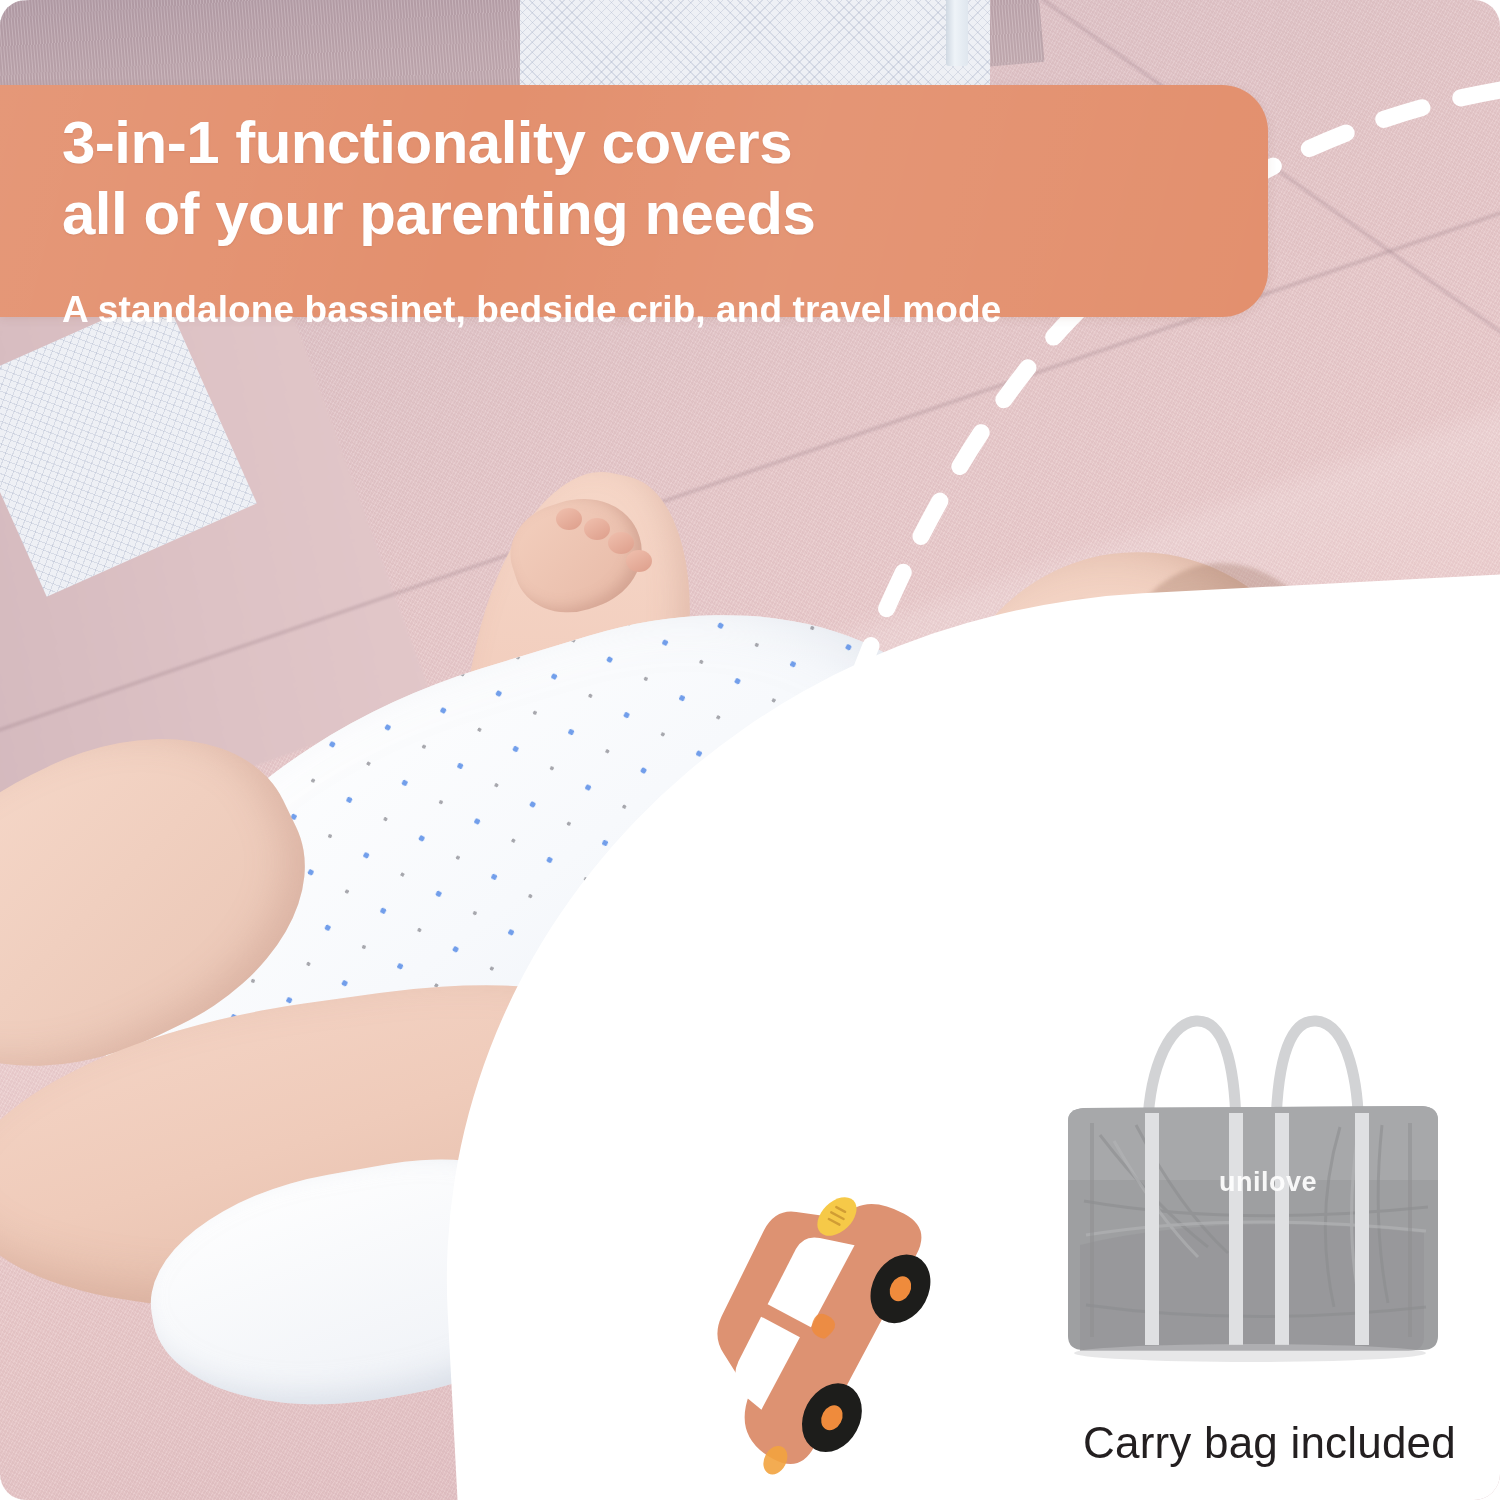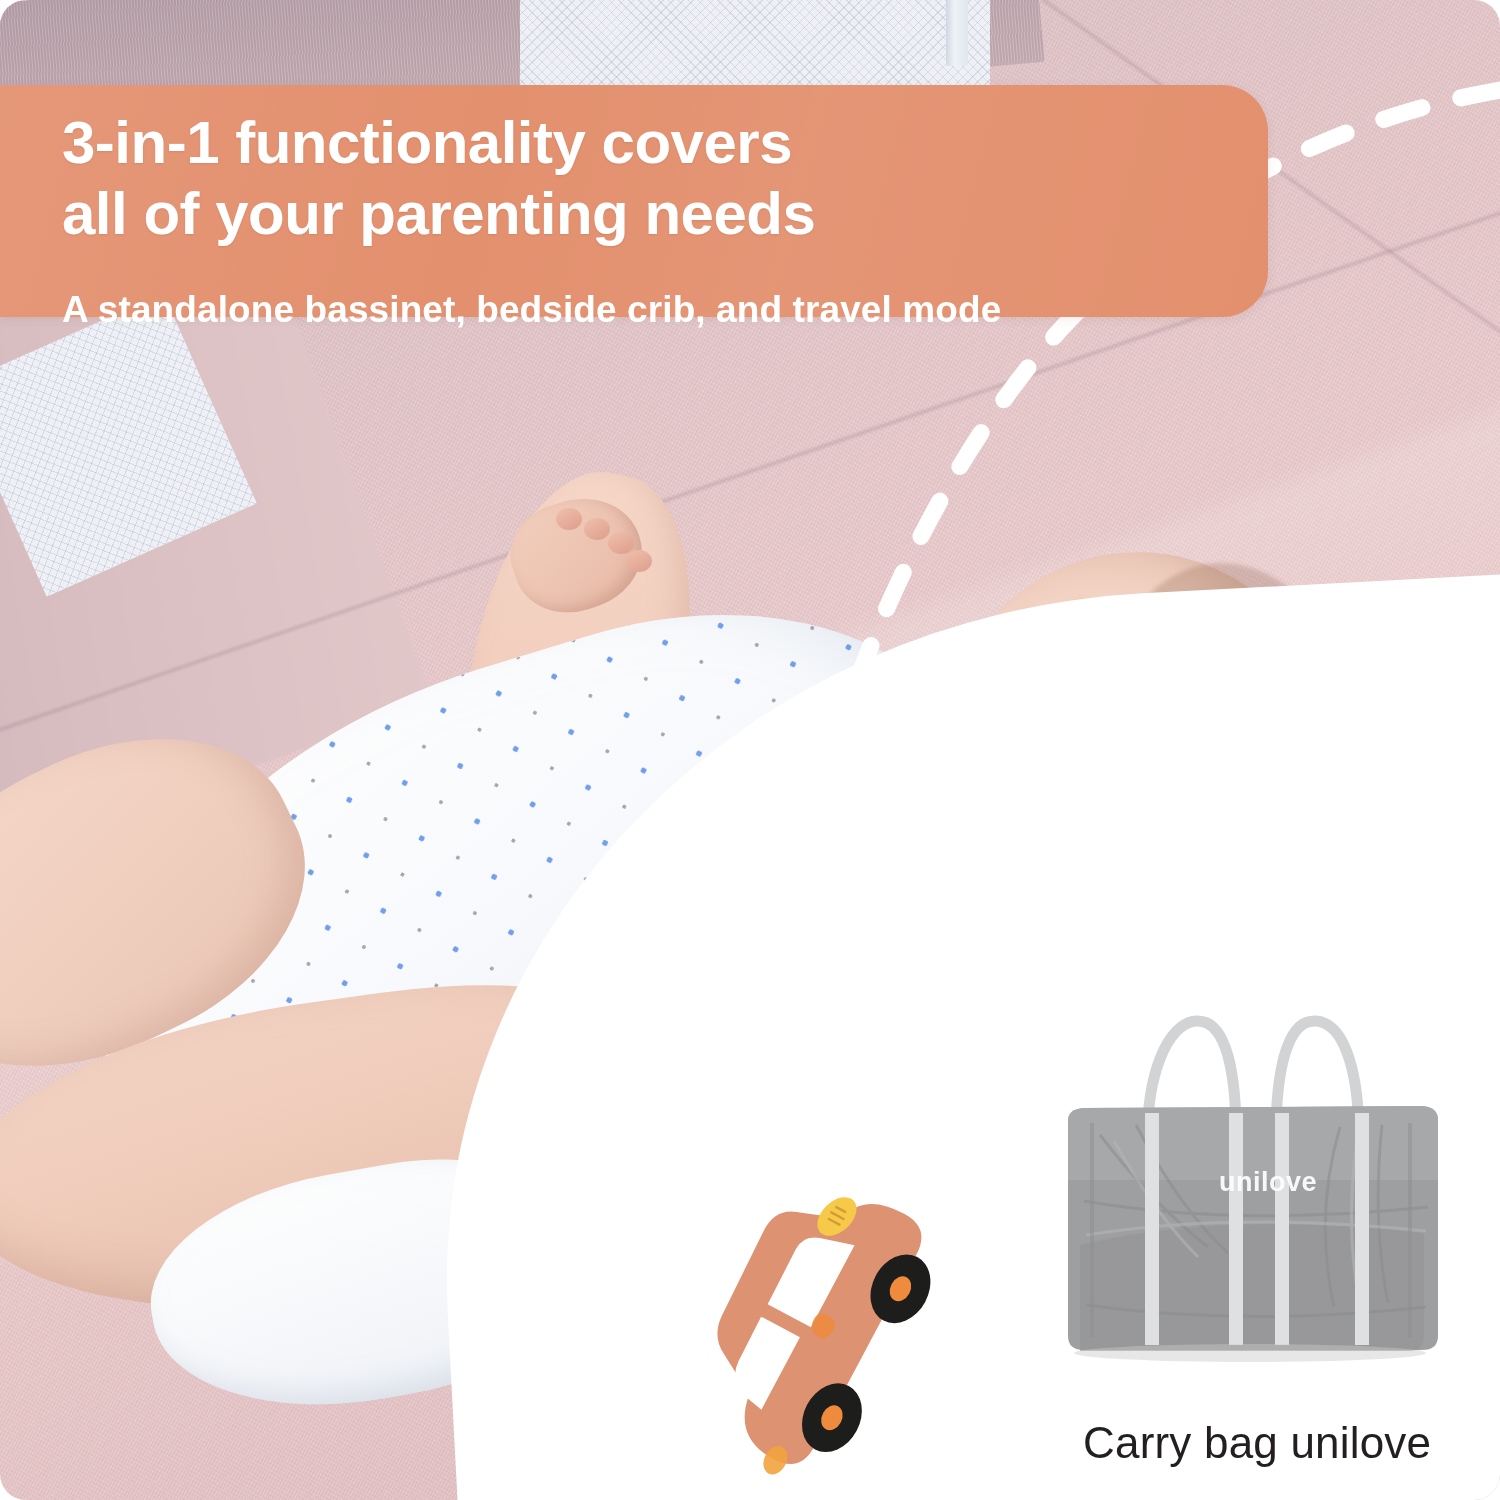--- a/index.html
+++ b/index.html
@@ -457,15 +457,15 @@
     <ellipse cx="210" cy="348" rx="176" ry="9" fill="#c9c9cb" opacity=".45"></ellipse>
   </svg>
 
   <div class="banner">
     <div class="banner-sheen"></div>
     <div class="headline">3-in-1 functionality covers
 all of your parenting needs</div>
     <div class="subhead">A standalone bassinet, bedside crib, and travel mode</div>
   </div>
 
-  <div class="caption">Carry bag unilove</div>
+  <div class="caption">Carry bag included</div>
 
 </div>
 
 </body></html>

